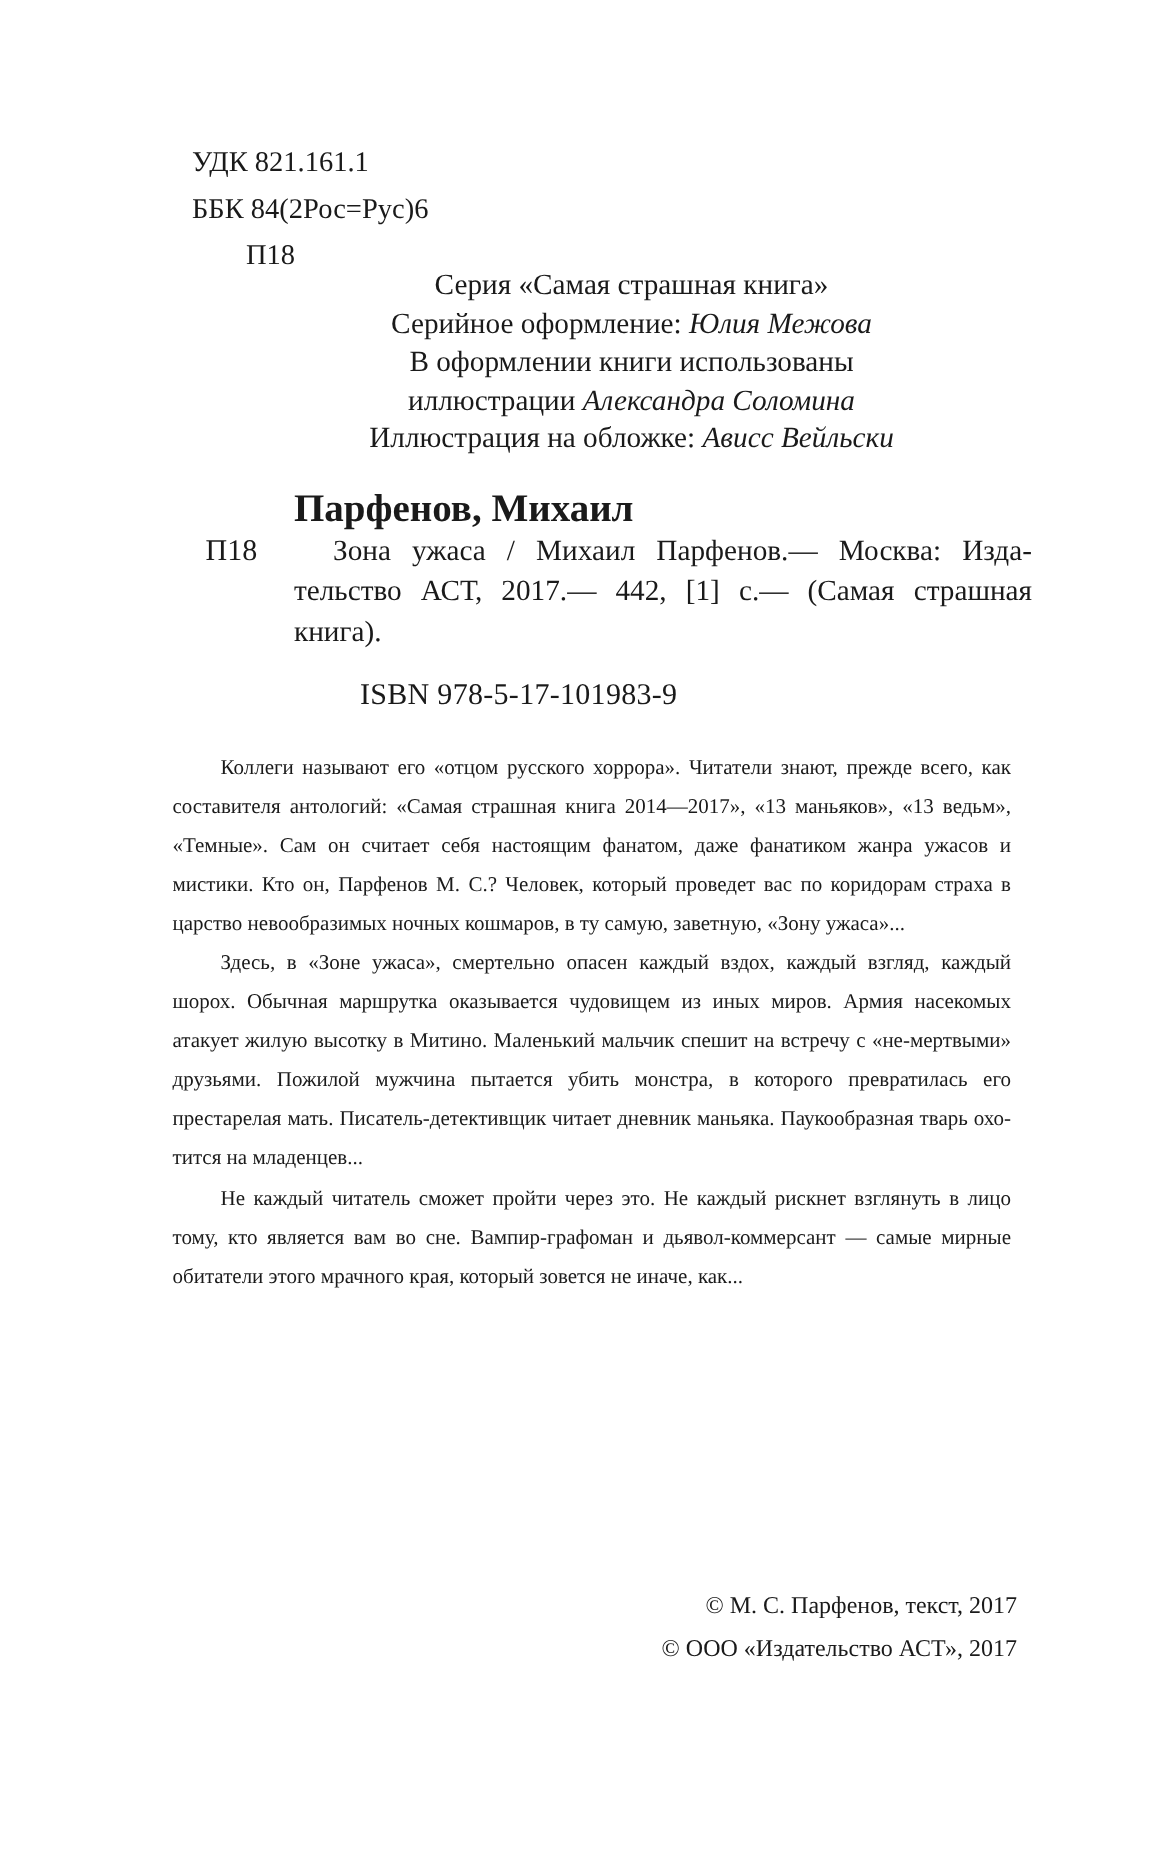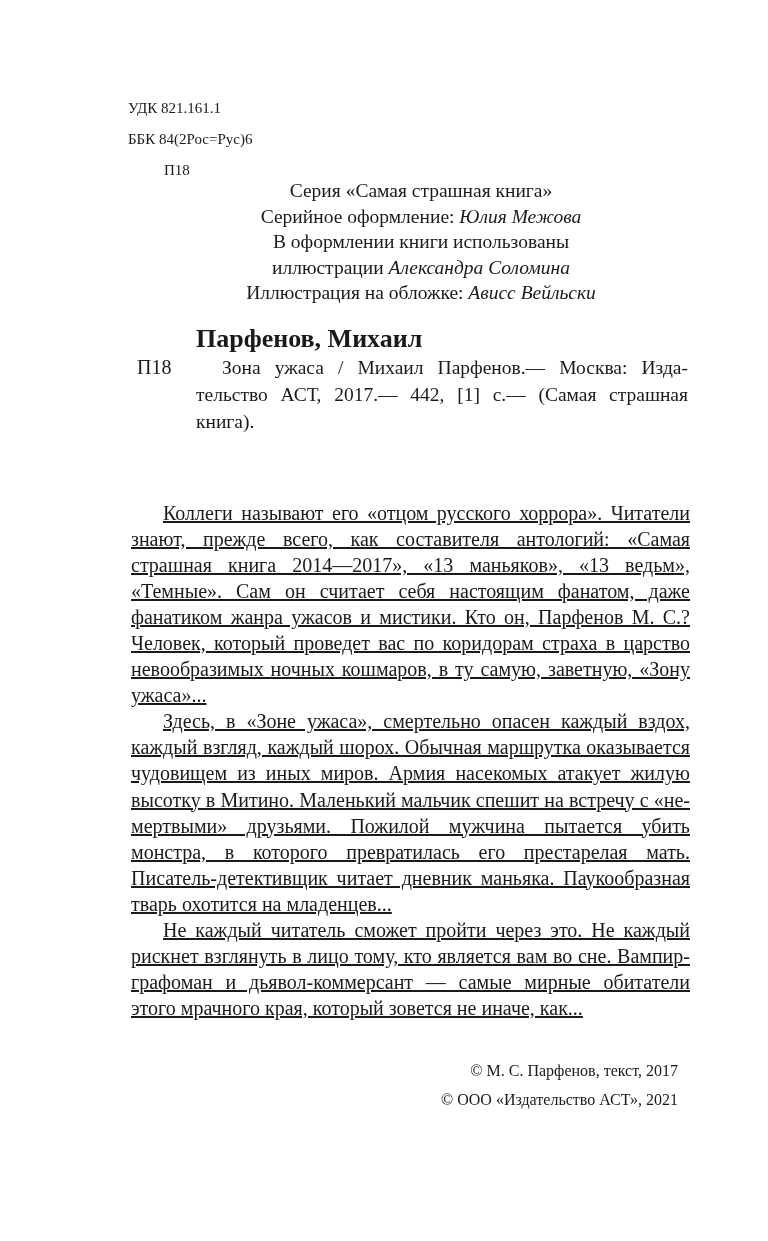--- a/index.html
+++ b/index.html
@@ -20,21 +20,21 @@
     left: 0; top: 0;
     width: 768px;
     height: 1241px;
   }
 
   
   .codes {
     position: absolute;
     left: 128px;
     top: 93px;
-    font-size: 15px;
+    font-size: 19px;
     line-height: 31px;
   }
   .code-line { white-space: nowrap; }
   .code-p18 { padding-left: 36px; }
 
   
   .series-block {
     position: absolute;
     left: 128px;
     top: 178px;
@@ -87,28 +87,27 @@
     position: absolute;
     left: 240px;
     top: 452px;
     font-size: 20px;
     letter-spacing: 0.2px;
   }
 
   
   .annotation {
     position: absolute;
-    left: 131px;
+    left: 115px;
     top: 500px;
     width: 559px;
-    font-size: 20px;
+    font-size: 14px;
     line-height: 26.05px;
     text-align: justify;
     text-justify: inter-word;
-    text-decoration: underline;
   }
   .annotation p {
     margin: 0;
     text-indent: 32px;
   }
 
   
   .copyright {
     position: absolute;
     right: 90px;
@@ -139,25 +138,26 @@
   </div>
 
   <div class="biblio">
     <div class="biblio-author">Парфенов, Михаил</div>
     <div class="biblio-row">
       <div class="biblio-label">П18</div>
       <div class="biblio-text">Зона ужаса / Михаил Парфенов.— Москва: Изда­тельство АСТ, 2017.— 442, [1] с.— (Самая страшная книга).</div>
     </div>
   </div>
 
+  <div class="isbn">ISBN 978-5-17-101983-9</div>
 
   <div class="annotation">
     <p>Коллеги называют его «отцом русского хоррора». Читатели знают, прежде всего, как составителя антоло­гий: «Самая страшная книга 2014—2017», «13 маньяков», «13 ведьм», «Темные». Сам он считает себя настоящим фанатом, даже фанатиком жанра ужасов и мистики. Кто он, Парфенов М. С.? Человек, который проведет вас по коридорам страха в царство невообразимых ночных кошмаров, в ту самую, заветную, «Зону ужаса»...</p>
     <p>Здесь, в «Зоне ужаса», смертельно опасен каждый вздох, каждый взгляд, каждый шорох. Обычная марш­рутка оказывается чудовищем из иных миров. Армия на­секомых атакует жилую высотку в Митино. Маленький мальчик спешит на встречу с «не-мертвыми» друзьями. Пожилой мужчина пытается убить монстра, в которого превратилась его престарелая мать. Писатель-детектив­щик читает дневник маньяка. Паукообразная тварь охо­тится на младенцев...</p>
     <p>Не каждый читатель сможет пройти через это. Не каждый рискнет взглянуть в лицо тому, кто является вам во сне. Вампир-графоман и дьявол-коммерсант — самые мирные обитатели этого мрачного края, который зовет­ся не иначе, как...</p>
   </div>
 
   <div class="copyright">
     <div class="ln">© М. С. Парфенов, текст, 2017</div>
-    <div class="ln">© ООО «Издательство АСТ», 2021</div>
+    <div class="ln">© ООО «Издательство АСТ», 2017</div>
   </div>
 
 </div>
 
 </body></html>

